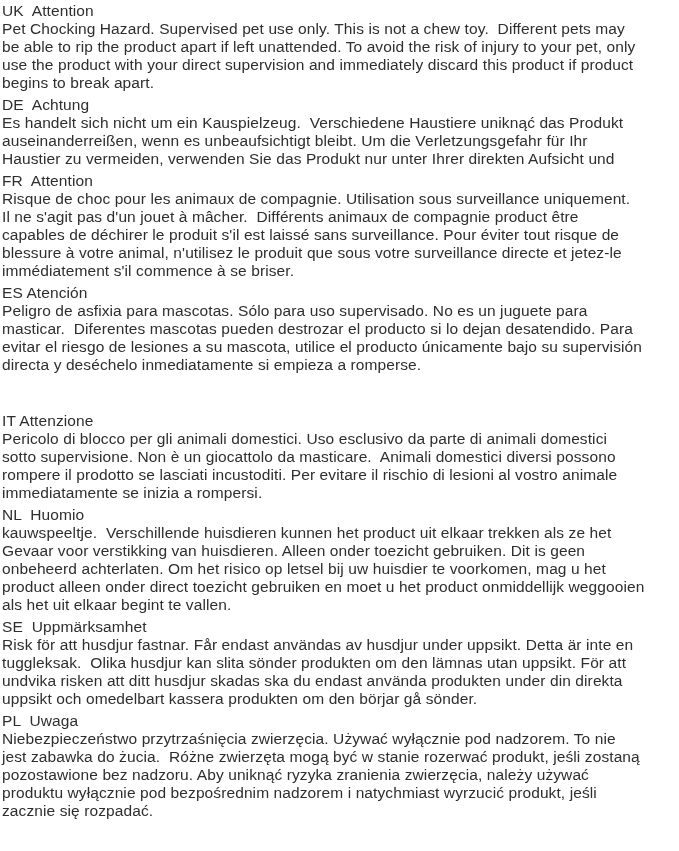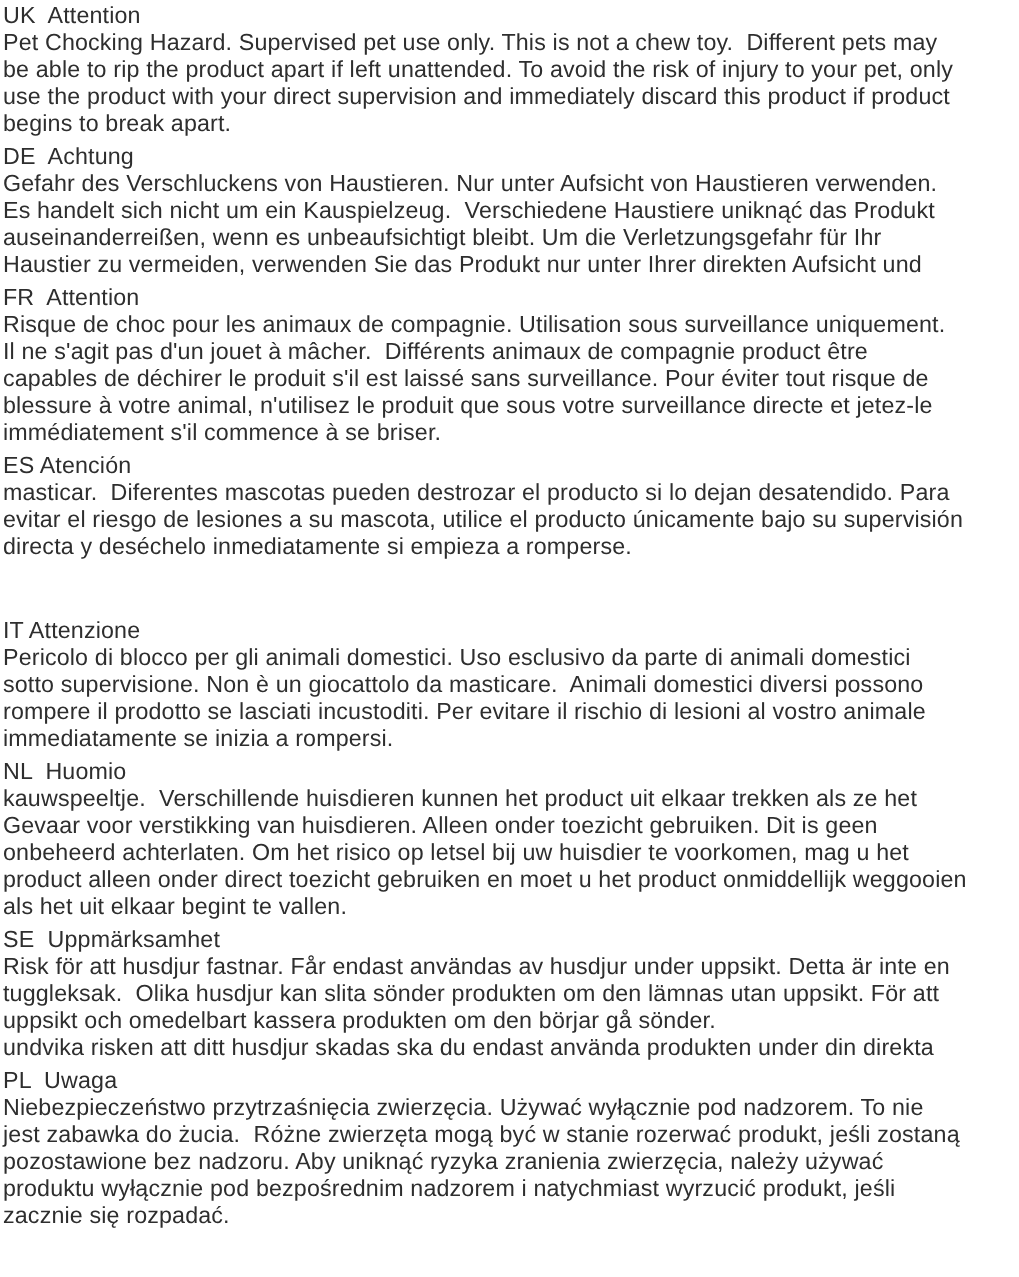--- a/index.html
+++ b/index.html
@@ -40,35 +40,35 @@
 <div class="doc">
     <section class="warning-section">
       <div class="line header-line">UK  Attention</div>
       <div class="line body-line">Pet Chocking Hazard. Supervised pet use only. This is not a chew toy.  Different pets may</div>
       <div class="line body-line">be able to rip the product apart if left unattended. To avoid the risk of injury to your pet, only</div>
       <div class="line body-line">use the product with your direct supervision and immediately discard this product if product</div>
       <div class="line body-line">begins to break apart.</div>
     </section>
     <section class="warning-section">
       <div class="line header-line">DE  Achtung</div>
-      <div class="line body-line">Gefahr des Verschluckens von Haustieren. Nur unter Aufsicht von Haustieren verwenden.</div>
       <div class="line body-line">Es handelt sich nicht um ein Kauspielzeug.  Verschiedene Haustiere uniknąć das Produkt</div>
       <div class="line body-line">auseinanderreißen, wenn es unbeaufsichtigt bleibt. Um die Verletzungsgefahr für Ihr</div>
       <div class="line body-line">Haustier zu vermeiden, verwenden Sie das Produkt nur unter Ihrer direkten Aufsicht und</div>
     </section>
     <section class="warning-section">
       <div class="line header-line">FR  Attention</div>
       <div class="line body-line">Risque de choc pour les animaux de compagnie. Utilisation sous surveillance uniquement.</div>
       <div class="line body-line">Il ne s'agit pas d'un jouet à mâcher.  Différents animaux de compagnie product être</div>
       <div class="line body-line">capables de déchirer le produit s'il est laissé sans surveillance. Pour éviter tout risque de</div>
       <div class="line body-line">blessure à votre animal, n'utilisez le produit que sous votre surveillance directe et jetez-le</div>
       <div class="line body-line">immédiatement s'il commence à se briser.</div>
     </section>
     <section class="warning-section">
       <div class="line header-line">ES Atención</div>
+      <div class="line body-line">Peligro de asfixia para mascotas. Sólo para uso supervisado. No es un juguete para</div>
       <div class="line body-line">masticar.  Diferentes mascotas pueden destrozar el producto si lo dejan desatendido. Para</div>
       <div class="line body-line">evitar el riesgo de lesiones a su mascota, utilice el producto únicamente bajo su supervisión</div>
       <div class="line body-line">directa y deséchelo inmediatamente si empieza a romperse.</div>
     </section>
     <section class="warning-section gap-before">
       <div class="line header-line">IT Attenzione</div>
       <div class="line body-line">Pericolo di blocco per gli animali domestici. Uso esclusivo da parte di animali domestici</div>
       <div class="line body-line">sotto supervisione. Non è un giocattolo da masticare.  Animali domestici diversi possono</div>
       <div class="line body-line">rompere il prodotto se lasciati incustoditi. Per evitare il rischio di lesioni al vostro animale</div>
       <div class="line body-line">immediatamente se inizia a rompersi.</div>
@@ -78,22 +78,22 @@
       <div class="line body-line">kauwspeeltje.  Verschillende huisdieren kunnen het product uit elkaar trekken als ze het</div>
       <div class="line body-line">Gevaar voor verstikking van huisdieren. Alleen onder toezicht gebruiken. Dit is geen</div>
       <div class="line body-line">onbeheerd achterlaten. Om het risico op letsel bij uw huisdier te voorkomen, mag u het</div>
       <div class="line body-line">product alleen onder direct toezicht gebruiken en moet u het product onmiddellijk weggooien</div>
       <div class="line body-line">als het uit elkaar begint te vallen.</div>
     </section>
     <section class="warning-section">
       <div class="line header-line">SE  Uppmärksamhet</div>
       <div class="line body-line">Risk för att husdjur fastnar. Får endast användas av husdjur under uppsikt. Detta är inte en</div>
       <div class="line body-line">tuggleksak.  Olika husdjur kan slita sönder produkten om den lämnas utan uppsikt. För att</div>
+      <div class="line body-line">undvika risken att ditt husdjur skadas ska du endast använda produkten under din direkta</div>
       <div class="line body-line">uppsikt och omedelbart kassera produkten om den börjar gå sönder.</div>
-      <div class="line body-line">undvika risken att ditt husdjur skadas ska du endast använda produkten under din direkta</div>
     </section>
     <section class="warning-section">
       <div class="line header-line">PL  Uwaga</div>
       <div class="line body-line">Niebezpieczeństwo przytrzaśnięcia zwierzęcia. Używać wyłącznie pod nadzorem. To nie</div>
       <div class="line body-line">jest zabawka do żucia.  Różne zwierzęta mogą być w stanie rozerwać produkt, jeśli zostaną</div>
       <div class="line body-line">pozostawione bez nadzoru. Aby uniknąć ryzyka zranienia zwierzęcia, należy używać</div>
       <div class="line body-line">produktu wyłącznie pod bezpośrednim nadzorem i natychmiast wyrzucić produkt, jeśli</div>
       <div class="line body-line">zacznie się rozpadać.</div>
     </section>
   </div>

